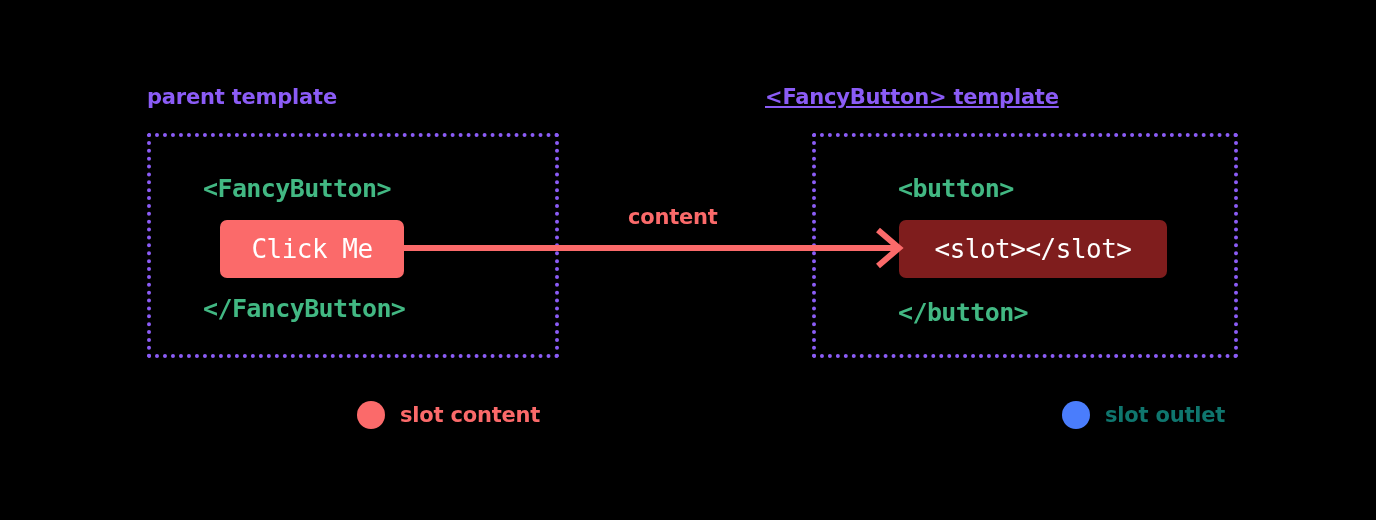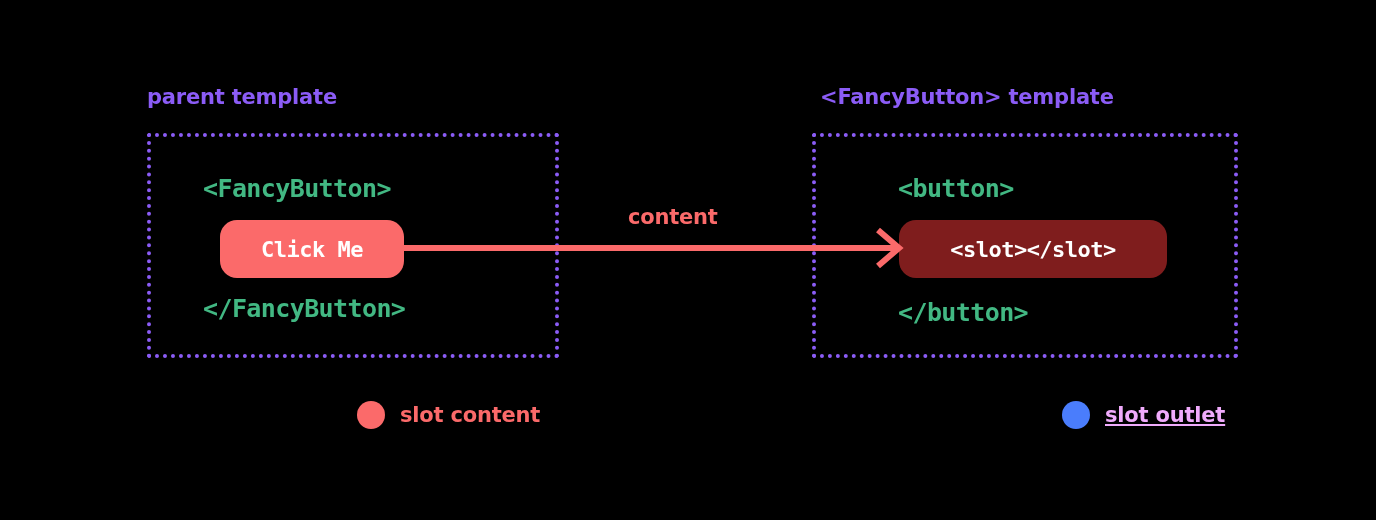--- a/index.html
+++ b/index.html
@@ -22,21 +22,21 @@
   .panel-heading {
     position: absolute;
     font-family: "DejaVu Sans", sans-serif;
     font-weight: bold;
     font-size: 21px;
     letter-spacing: -0.2px;
     color: #8b5cf6;
     white-space: nowrap;
   }
   #heading-parent   { left: 147px; top: 85px; }
-  #heading-fancy    { left: 820px; top: 85px; }
+  #heading-fancy    { left: 765px; top: 85px; text-decoration: underline; }
 
   
   .panel-box {
     position: absolute;
     top: 133px;
     height: 225px;
     border: 4px dotted #8b5cf6;
     box-sizing: border-box;
     border-radius: 2px;
   }
@@ -57,24 +57,24 @@
   #code-close-fancy { left: 203px; top: 294px; }
   #code-open-button  { left: 898px; top: 174px; }
   #code-close-button { left: 898px; top: 298px; }
 
   
   .chip {
     position: absolute;
     display: flex;
     align-items: center;
     justify-content: center;
-    border-radius: 17px;
+    border-radius: 7px;
     font-family: "DejaVu Sans Mono", monospace;
-    font-weight: bold;
-    font-size: 22px;
+    font-weight: normal;
+    font-size: 26px;
     letter-spacing: -0.5px;
     color: #ffffff;
     white-space: nowrap;
     box-sizing: border-box;
   }
   #chip-click-me {
     left: 220px; top: 220px;
     width: 184px; height: 58px;
     background: #fb6a6a;
   }
@@ -121,21 +121,21 @@
     border-radius: 50%;
     flex: 0 0 auto;
   }
   .legend-label {
     font-family: "DejaVu Sans", sans-serif;
     font-weight: bold;
     font-size: 21px;
     letter-spacing: -0.2px;
   }
   .legend-label.red  { color: #fb6a6a; }
-  .legend-label.blue { color: #f0abfc; text-decoration: underline; }
+  .legend-label.blue { color: #0f766e; }
 </style>
 </head>
 <body>
 
 <div id="canvas">
 
   <div class="panel-heading" id="heading-parent">parent template</div>
 
   <div class="panel-box" id="panel-parent"></div>
 

